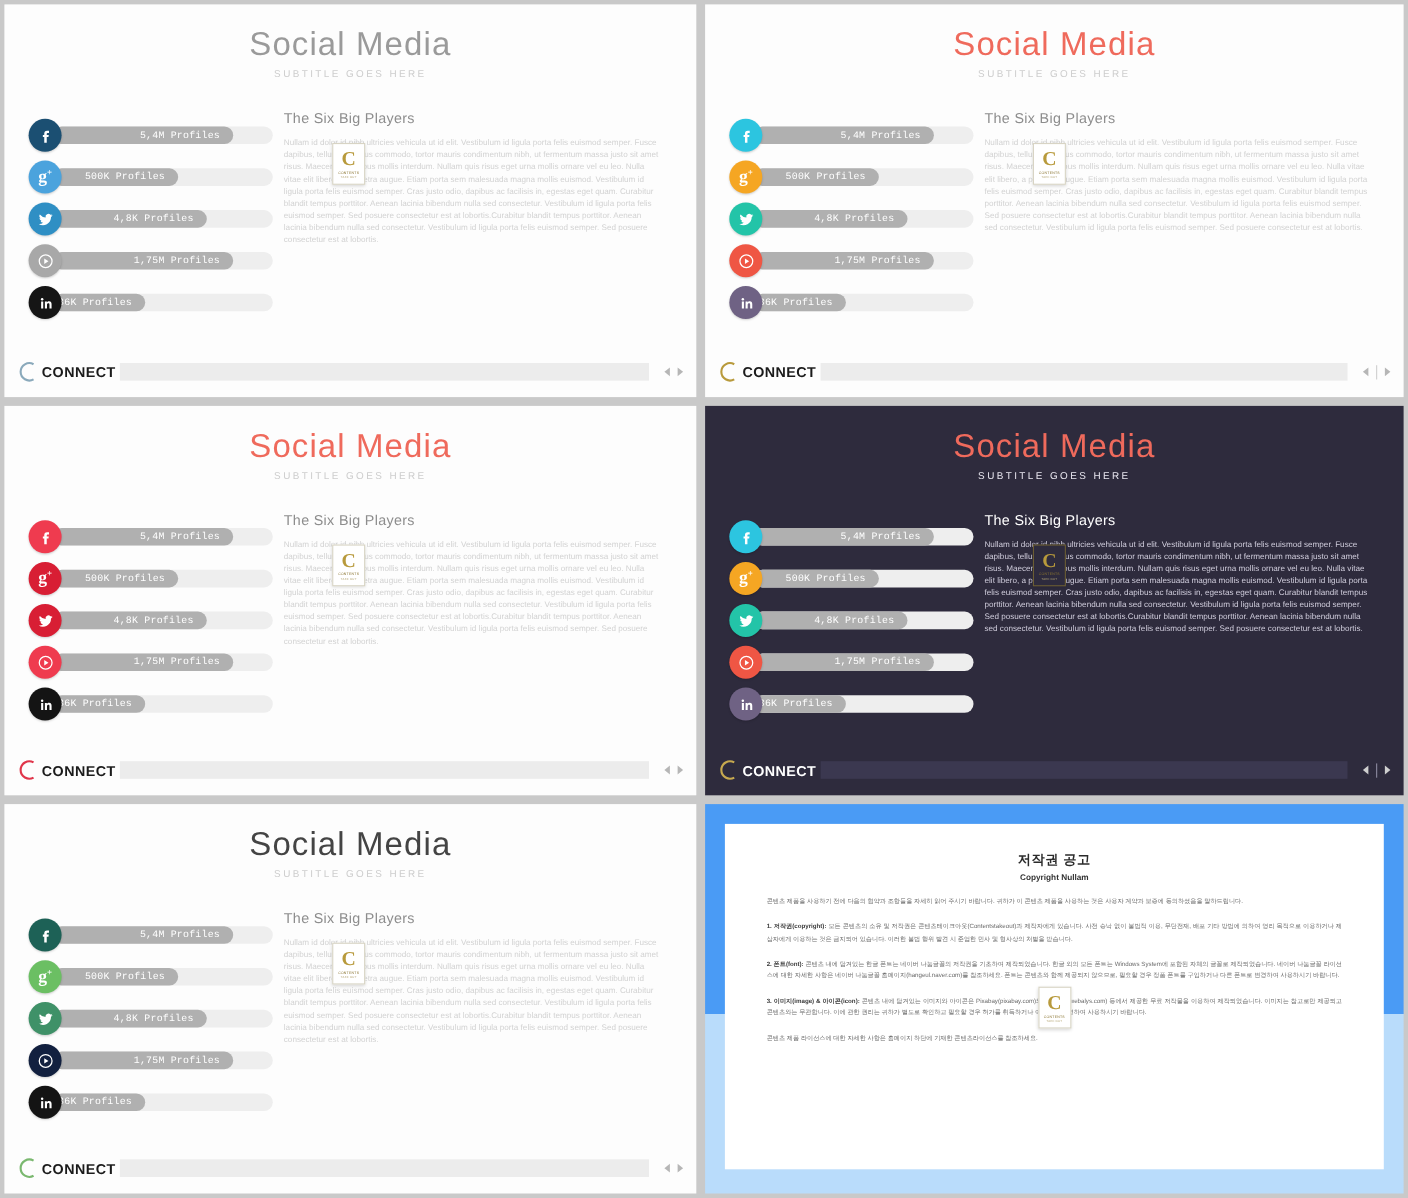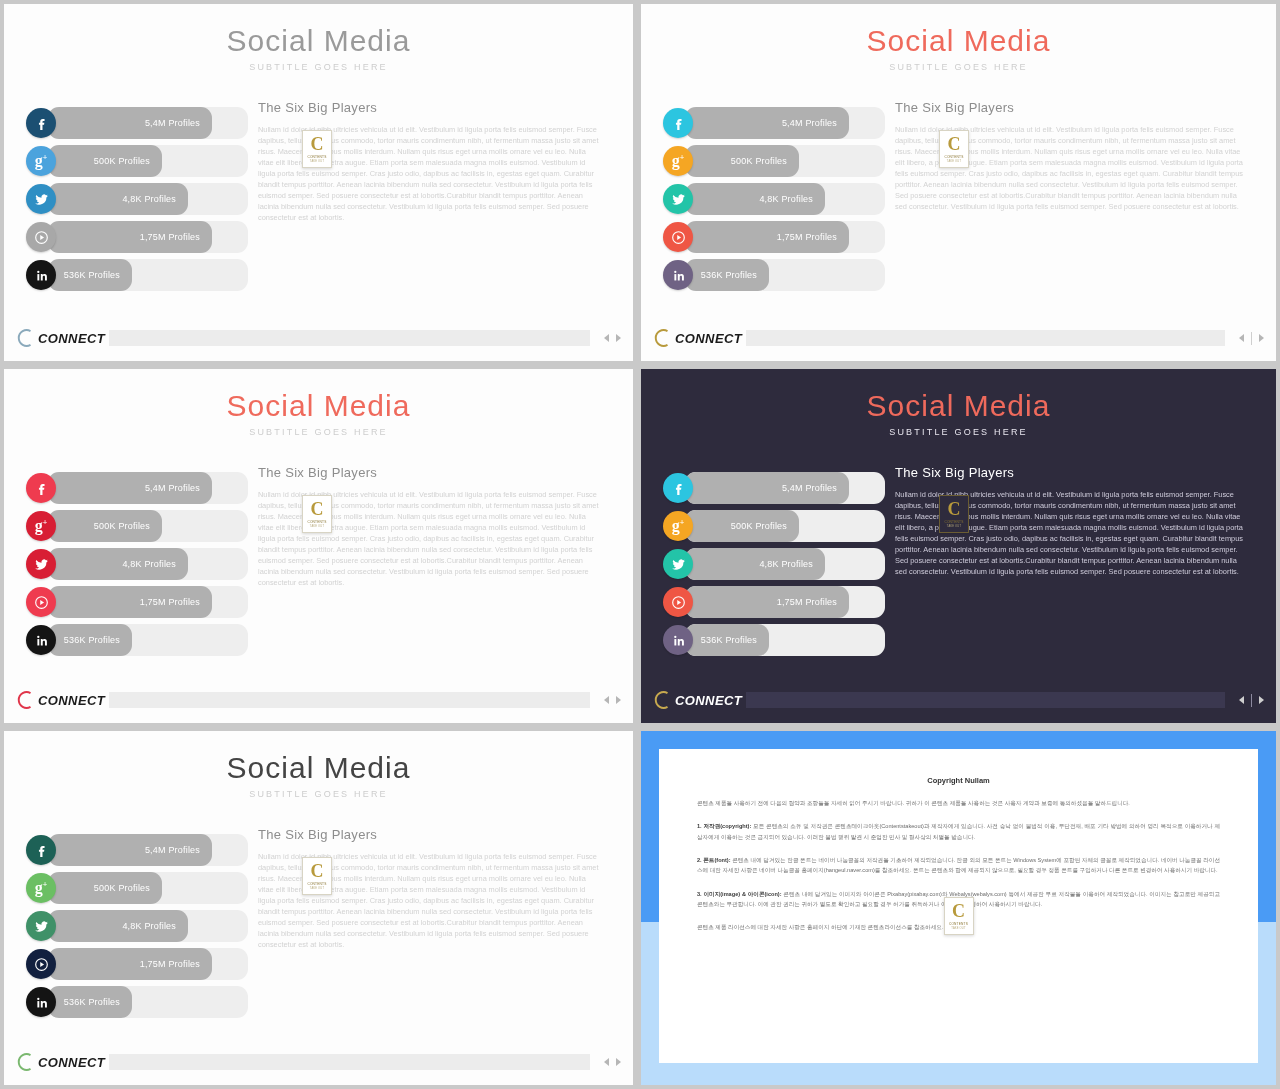--- a/index.html
+++ b/index.html
@@ -56,23 +56,24 @@
   .barRow {
     position: relative;
     height: 38px;
     display: flex;
     align-items: center;
     margin-bottom: 0px;
   }
   .track {
     position: absolute;
     left: 22px; right: 0;
-    height: 32px;
+    height: 16px;
     border-radius: 11px;
     background: #eeeeee;
+    font-family: Liberation Mono, monospace;
   }
   .fill {
     position: absolute;
     left: 0; top: 0; bottom: 0;
     border-radius: 11px;
     background: #b0b0b0;
     display: flex;
     align-items: center;
     justify-content: flex-end;
     padding-right: 12px;
@@ -145,21 +146,20 @@
   .badge .bt2 { font-size: 2.6px; color: #b6a878; letter-spacing: .2px; margin-top:1px;}
 
   
   .footer {
     position: absolute;
     left: 0; right: 0; bottom: 12px;
     display: flex;
     align-items: center;
     padding: 0 12px 0 10px;
     gap: 6px;
-    font-style: italic;
   }
   .logo { display: flex; align-items: center; gap: 2px; }
   .logoArc { width: 22px; height: 22px; }
   .logoText {
     font-size: 13px;
     font-weight: bold;
     letter-spacing: .4px;
     color: #1b1b1b;
   }
   .logoText.onDark { color: #ffffff; }
@@ -698,20 +698,21 @@
           <div class="nav left"></div>
           <div class="nav right"></div>
         </div>
       </div>
     </div>
   </div>
 
   <div class="cell">
     <div class="copyWrap">
       <div class="copyDoc">
+        <div class="copyTitleKo">저작권 공고</div>
         <div class="copyTitleEn">Copyright Nullam</div>
         <div class="copyP">콘텐츠 제품을 사용하기 전에 다음의 협약과 조항들을 자세히 읽어 주시기 바랍니다. 귀하가 이 콘텐츠 제품을 사용하는 것은 사용자 계약과 보증에 동의하셨음을 말하드립니다.</div>
         <div class="copyP"><b>1. 저작권(copyright):</b><span> 모든 콘텐츠의 소유 및 저작권은 콘텐츠테이크아웃(Contentstakeout)과 제작자에게 있습니다. 사전 승낙 없이 불법적 이용, 무단전재, 배포 기타 방법에 의하여 영리 목적으로 이용하거나 제삼자에게 이용하는 것은 금지되어 있습니다. 이러한 불법 행위 발견 시 준엄한 민사 및 형사상의 처벌을 받습니다.</span></div>
         <div class="copyP"><b>2. 폰트(font):</b><span> 콘텐츠 내에 담겨있는 한글 폰트는 네이버 나눔글꼴의 저작권을 기초하여 제작되었습니다. 한글 외의 모든 폰트는 Windows System에 포함된 자체의 글꼴로 제작되었습니다. 네이버 나눔글꼴 라이선스에 대한 자세한 사항은 네이버 나눔글꼴 홈페이지(hangeul.naver.com)를 참조하세요. 폰트는 콘텐츠와 함께 제공되지 않으므로, 필요할 경우 정품 폰트를 구입하거나 다른 폰트로 변경하여 사용하시기 바랍니다.</span></div>
         <div class="copyP"><b>3. 이미지(image) &amp; 아이콘(icon):</b><span> 콘텐츠 내에 담겨있는 이미지와 아이콘은 Pixabay(pixabay.com)와 Webalys(webalys.com) 등에서 제공한 무료 저작물을 이용하여 제작되었습니다. 이미지는 참고로만 제공되고 콘텐츠와는 무관합니다. 이에 관한 권리는 귀하가 별도로 확인하고 필요할 경우 허가를 취득하거나 이미지를 변경하여 사용하시기 바랍니다.</span></div>
         <div class="copyP">콘텐츠 제품 라이선스에 대한 자세한 사항은 홈페이지 하단에 기재한 콘텐츠라이선스를 참조하세요.</div>
         <div class="badge copyBadge">
           <div class="bc">C</div>
           <div class="bt1">CONTENTS</div>
           <div class="bt2">TAKE  OUT</div>

